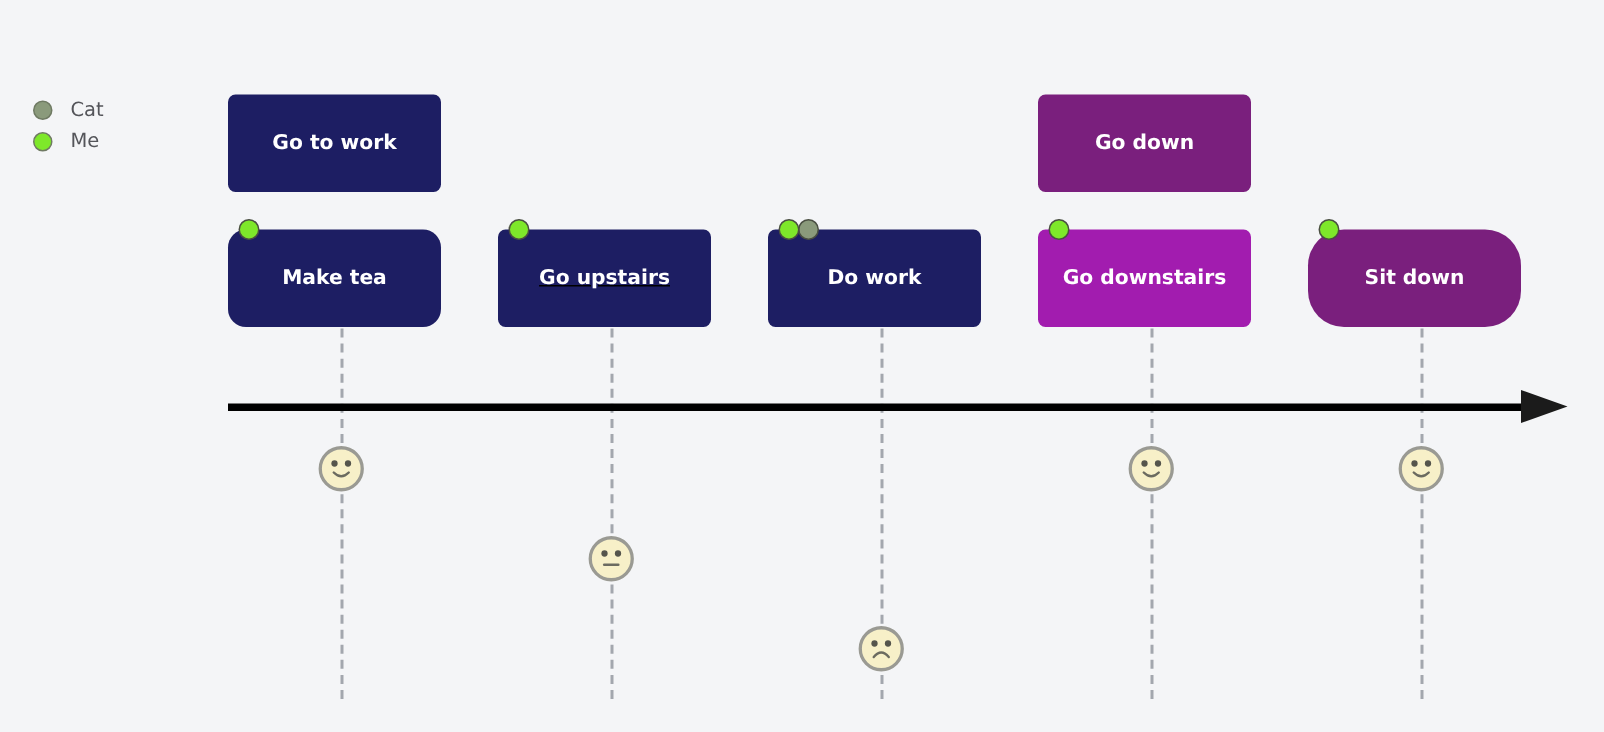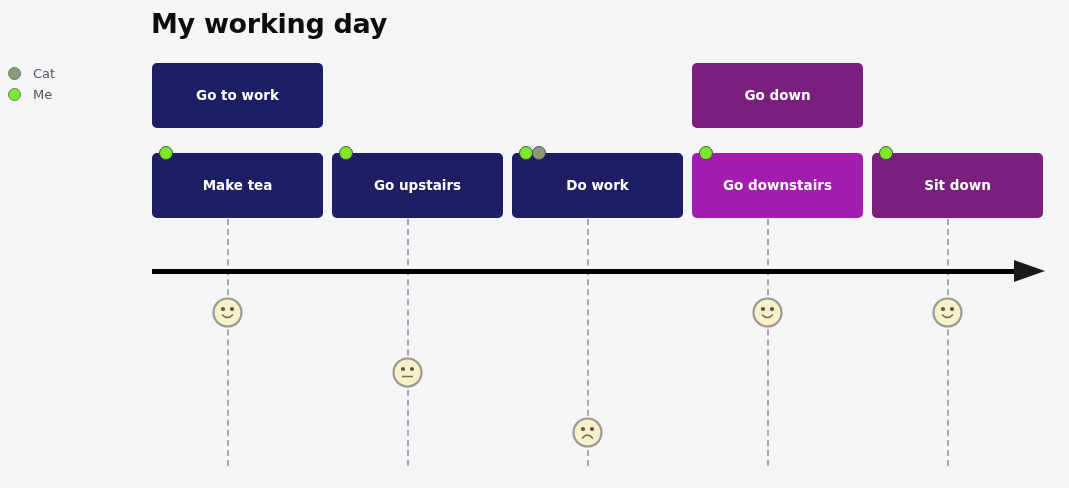--- a/index.html
+++ b/index.html
@@ -28,21 +28,21 @@
     font-size: 27px;
     font-weight: bold;
     color: #0d0d0d;
     letter-spacing: -0.3px;
     white-space: nowrap;
   }
 
   
   .legend {
     position: absolute;
-    left: 8px;
+    left: 22px;
     top: 63px;
   }
   .legend-row {
     display: flex;
     align-items: center;
     height: 21px;
   }
   .legend-swatch {
     width: 13px;
     height: 13px;
@@ -54,21 +54,21 @@
   .legend-label {
     margin-left: 12px;
     font-size: 13px;
     color: #54555a;
     white-space: nowrap;
   }
 
   
   .event-box {
     position: absolute;
-    width: 171px;
+    width: 142px;
     height: 65px;
     border-radius: 5px;
     display: flex;
     align-items: center;
     justify-content: center;
     box-sizing: border-box;
   }
   .event-box .event-label {
     font-size: 13.5px;
     font-weight: bold;
@@ -128,58 +128,57 @@
     width: 31px;
     height: 31px;
   }
   .face svg { display: block; }
 </style>
 </head>
 <body>
 
 <div id="diagram">
 
-  <div class="title">My working day</div>
 
   <div class="legend" id="legend">
       <div class="legend-row">
         <div class="legend-swatch" style="background: rgb(138, 154, 123);"></div>
         <div class="legend-label">Cat</div>
       </div>
       <div class="legend-row">
         <div class="legend-swatch" style="background: rgb(126, 232, 42);"></div>
         <div class="legend-label">Me</div>
       </div>
     </div>
 
   <div id="boxes-layer">
       <div class="event-box" style="left: 152px; top: 63px; background: rgb(29, 30, 99);">
         <span class="event-label">Go to work</span>
       </div>
       <div class="event-box" style="left: 692px; top: 63px; background: rgb(122, 31, 125);">
         <span class="event-label">Go down</span>
       </div>
-      <div class="event-box" style="left: 152px; top: 153px; background: rgb(29, 30, 99);">
+      <div class="event-box" style="left: 152px; top: 153px; background: rgb(29, 30, 99); border-radius: 12px;">
         <span class="event-label">Make tea</span>
         <div class="marker me" style="background: rgb(126, 232, 42);"></div>
       </div>
-      <div class="event-box" style="left: 332px; top: 153px; background: rgb(29, 30, 99);">
+      <div class="event-box" style="left: 332px; top: 153px; background: rgb(29, 30, 99); text-decoration: underline;">
         <span class="event-label">Go upstairs</span>
         <div class="marker me" style="background: rgb(126, 232, 42);"></div>
       </div>
       <div class="event-box" style="left: 512px; top: 153px; background: rgb(29, 30, 99); justify-content: center;">
         <span class="event-label">Do work</span>
         <div class="marker me" style="background: rgb(126, 232, 42);"></div>
         <div class="marker cat shifted" style="background: rgb(138, 154, 123);"></div>
       </div>
       <div class="event-box" style="left: 692px; top: 153px; background: #a21caf;">
         <span class="event-label">Go downstairs</span>
         <div class="marker me" style="background: rgb(126, 232, 42);"></div>
       </div>
-      <div class="event-box" style="left: 872px; top: 153px; background: rgb(122, 31, 125);">
+      <div class="event-box" style="left: 872px; top: 153px; background: rgb(122, 31, 125); border-radius: 24px;">
         <span class="event-label">Sit down</span>
         <div class="marker me" style="background: rgb(126, 232, 42);"></div>
       </div>
     </div>
 
   <div id="lines-layer">
       <div class="dash-line" style="left: 227px;"></div>
       <div class="dash-line" style="left: 407px;"></div>
       <div class="dash-line" style="left: 587px;"></div>
       <div class="dash-line" style="left: 767px;"></div>

